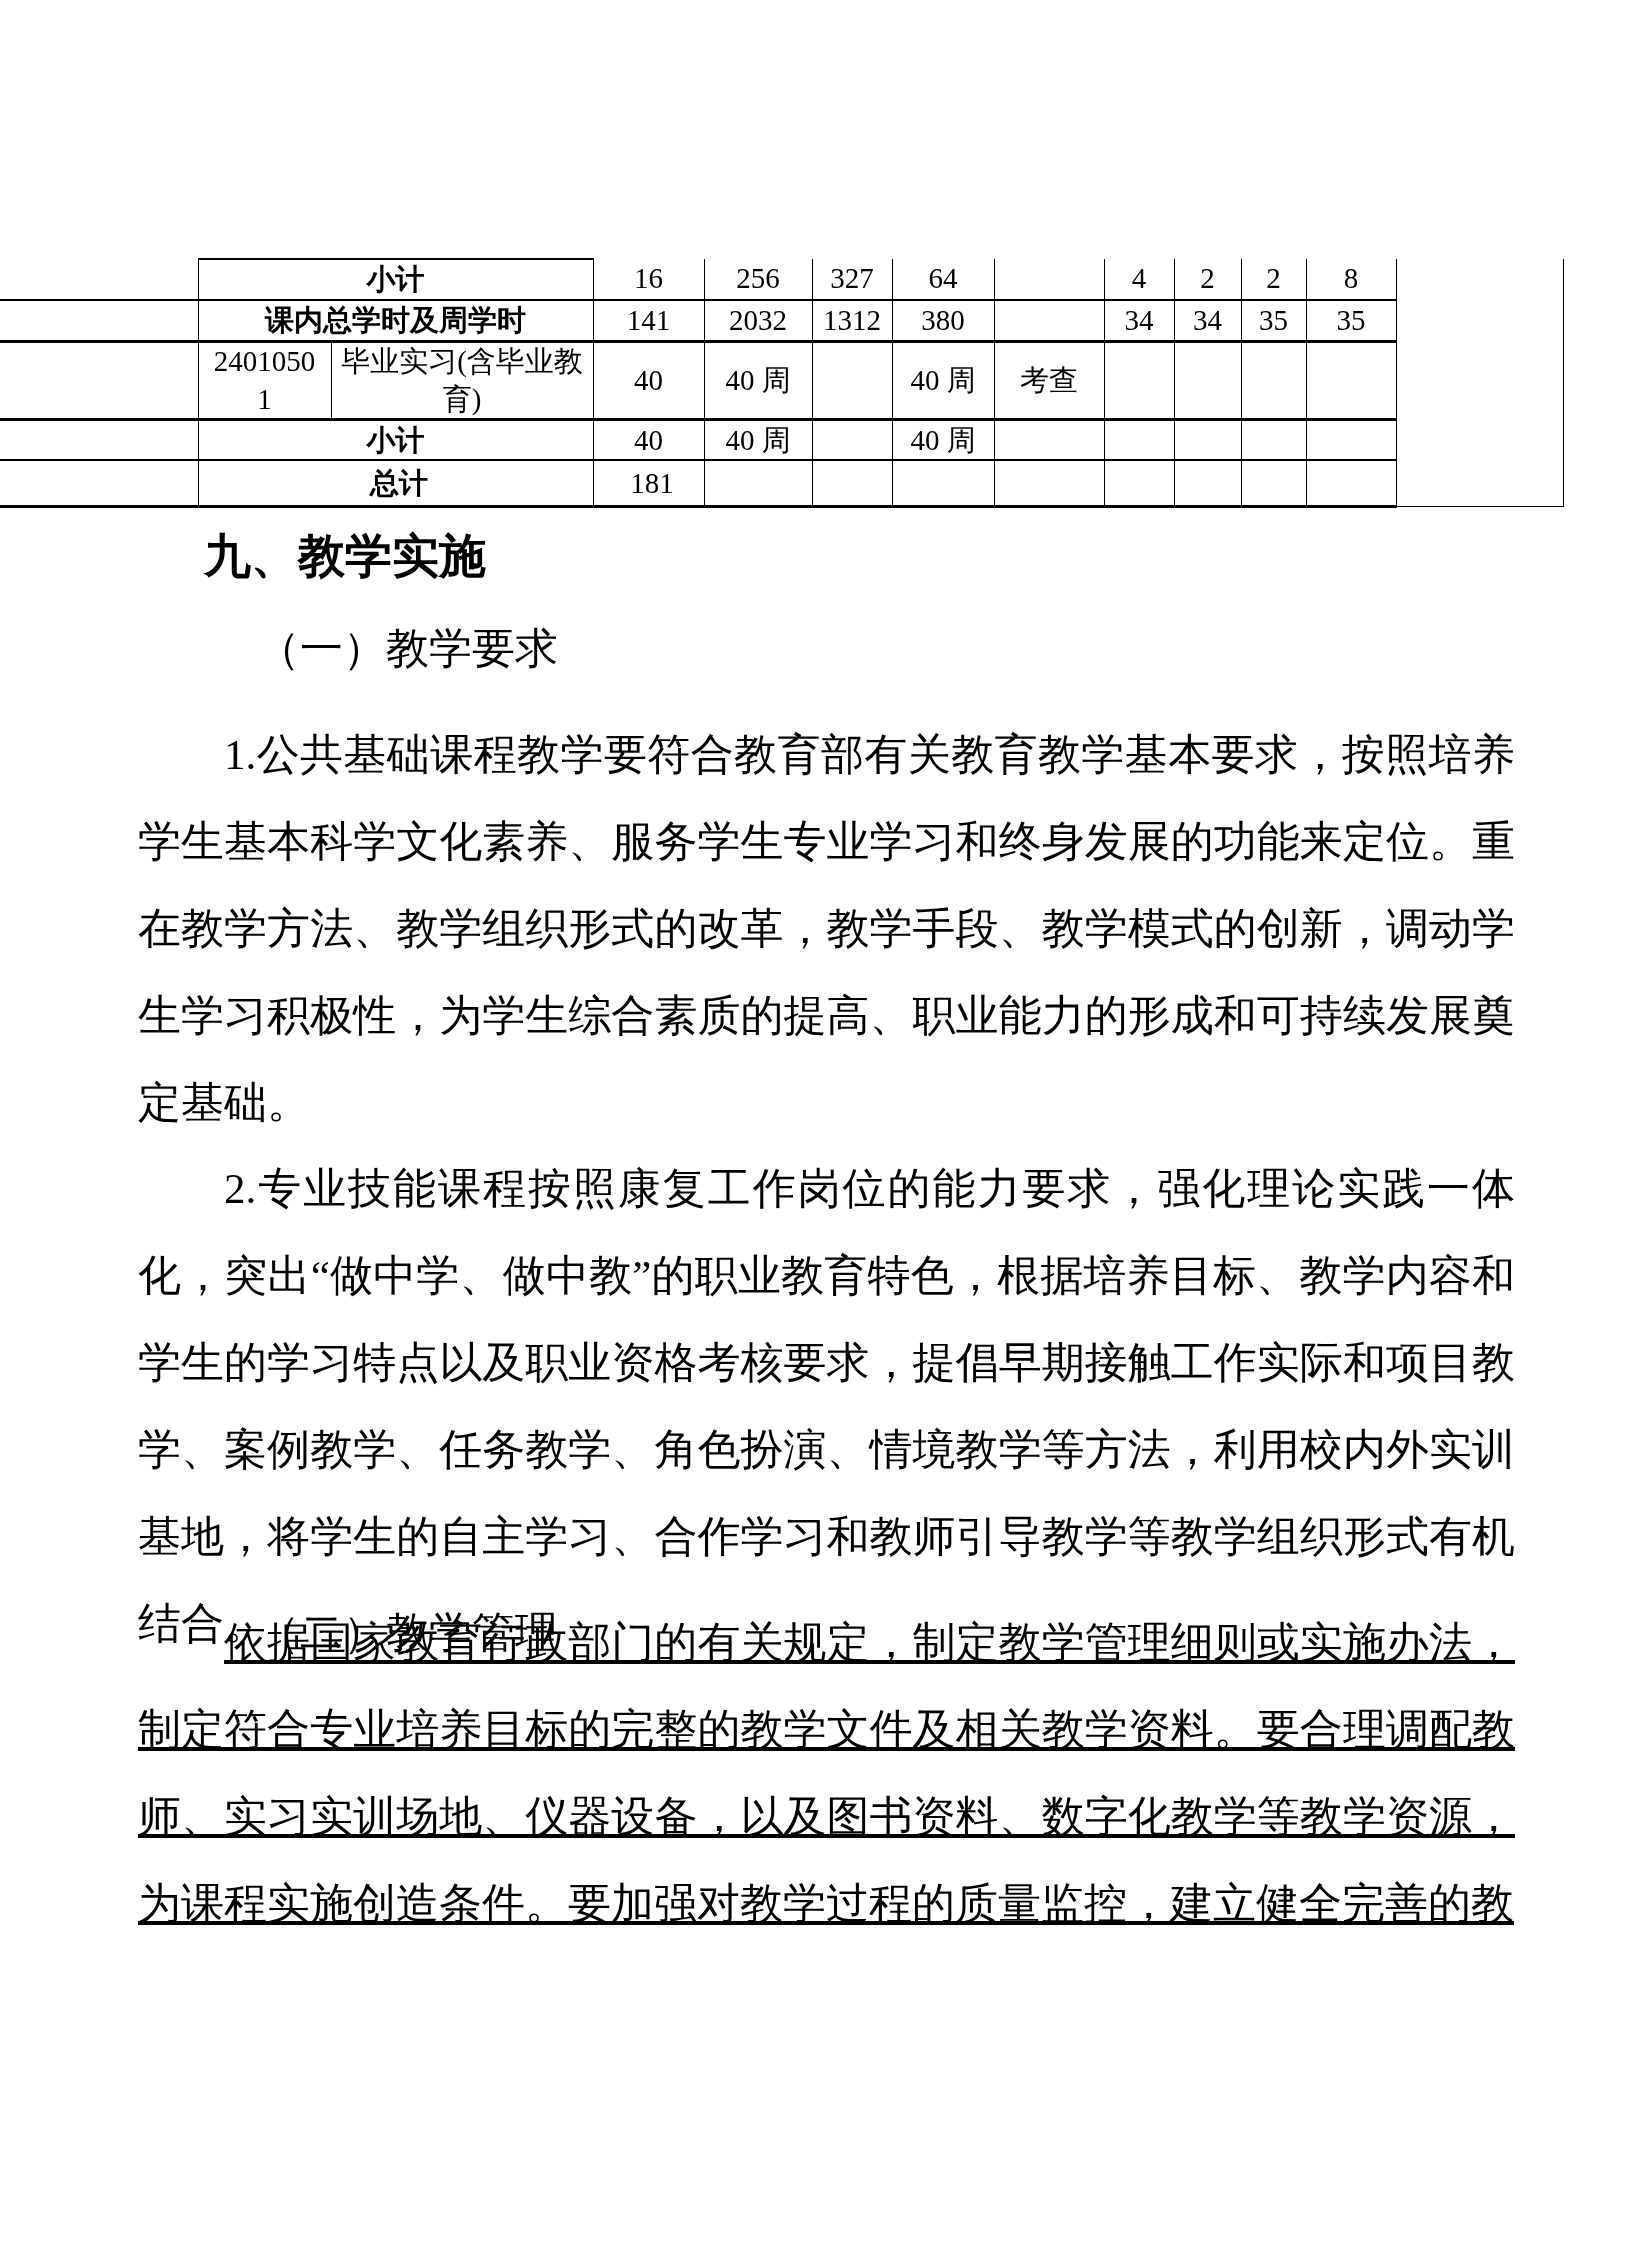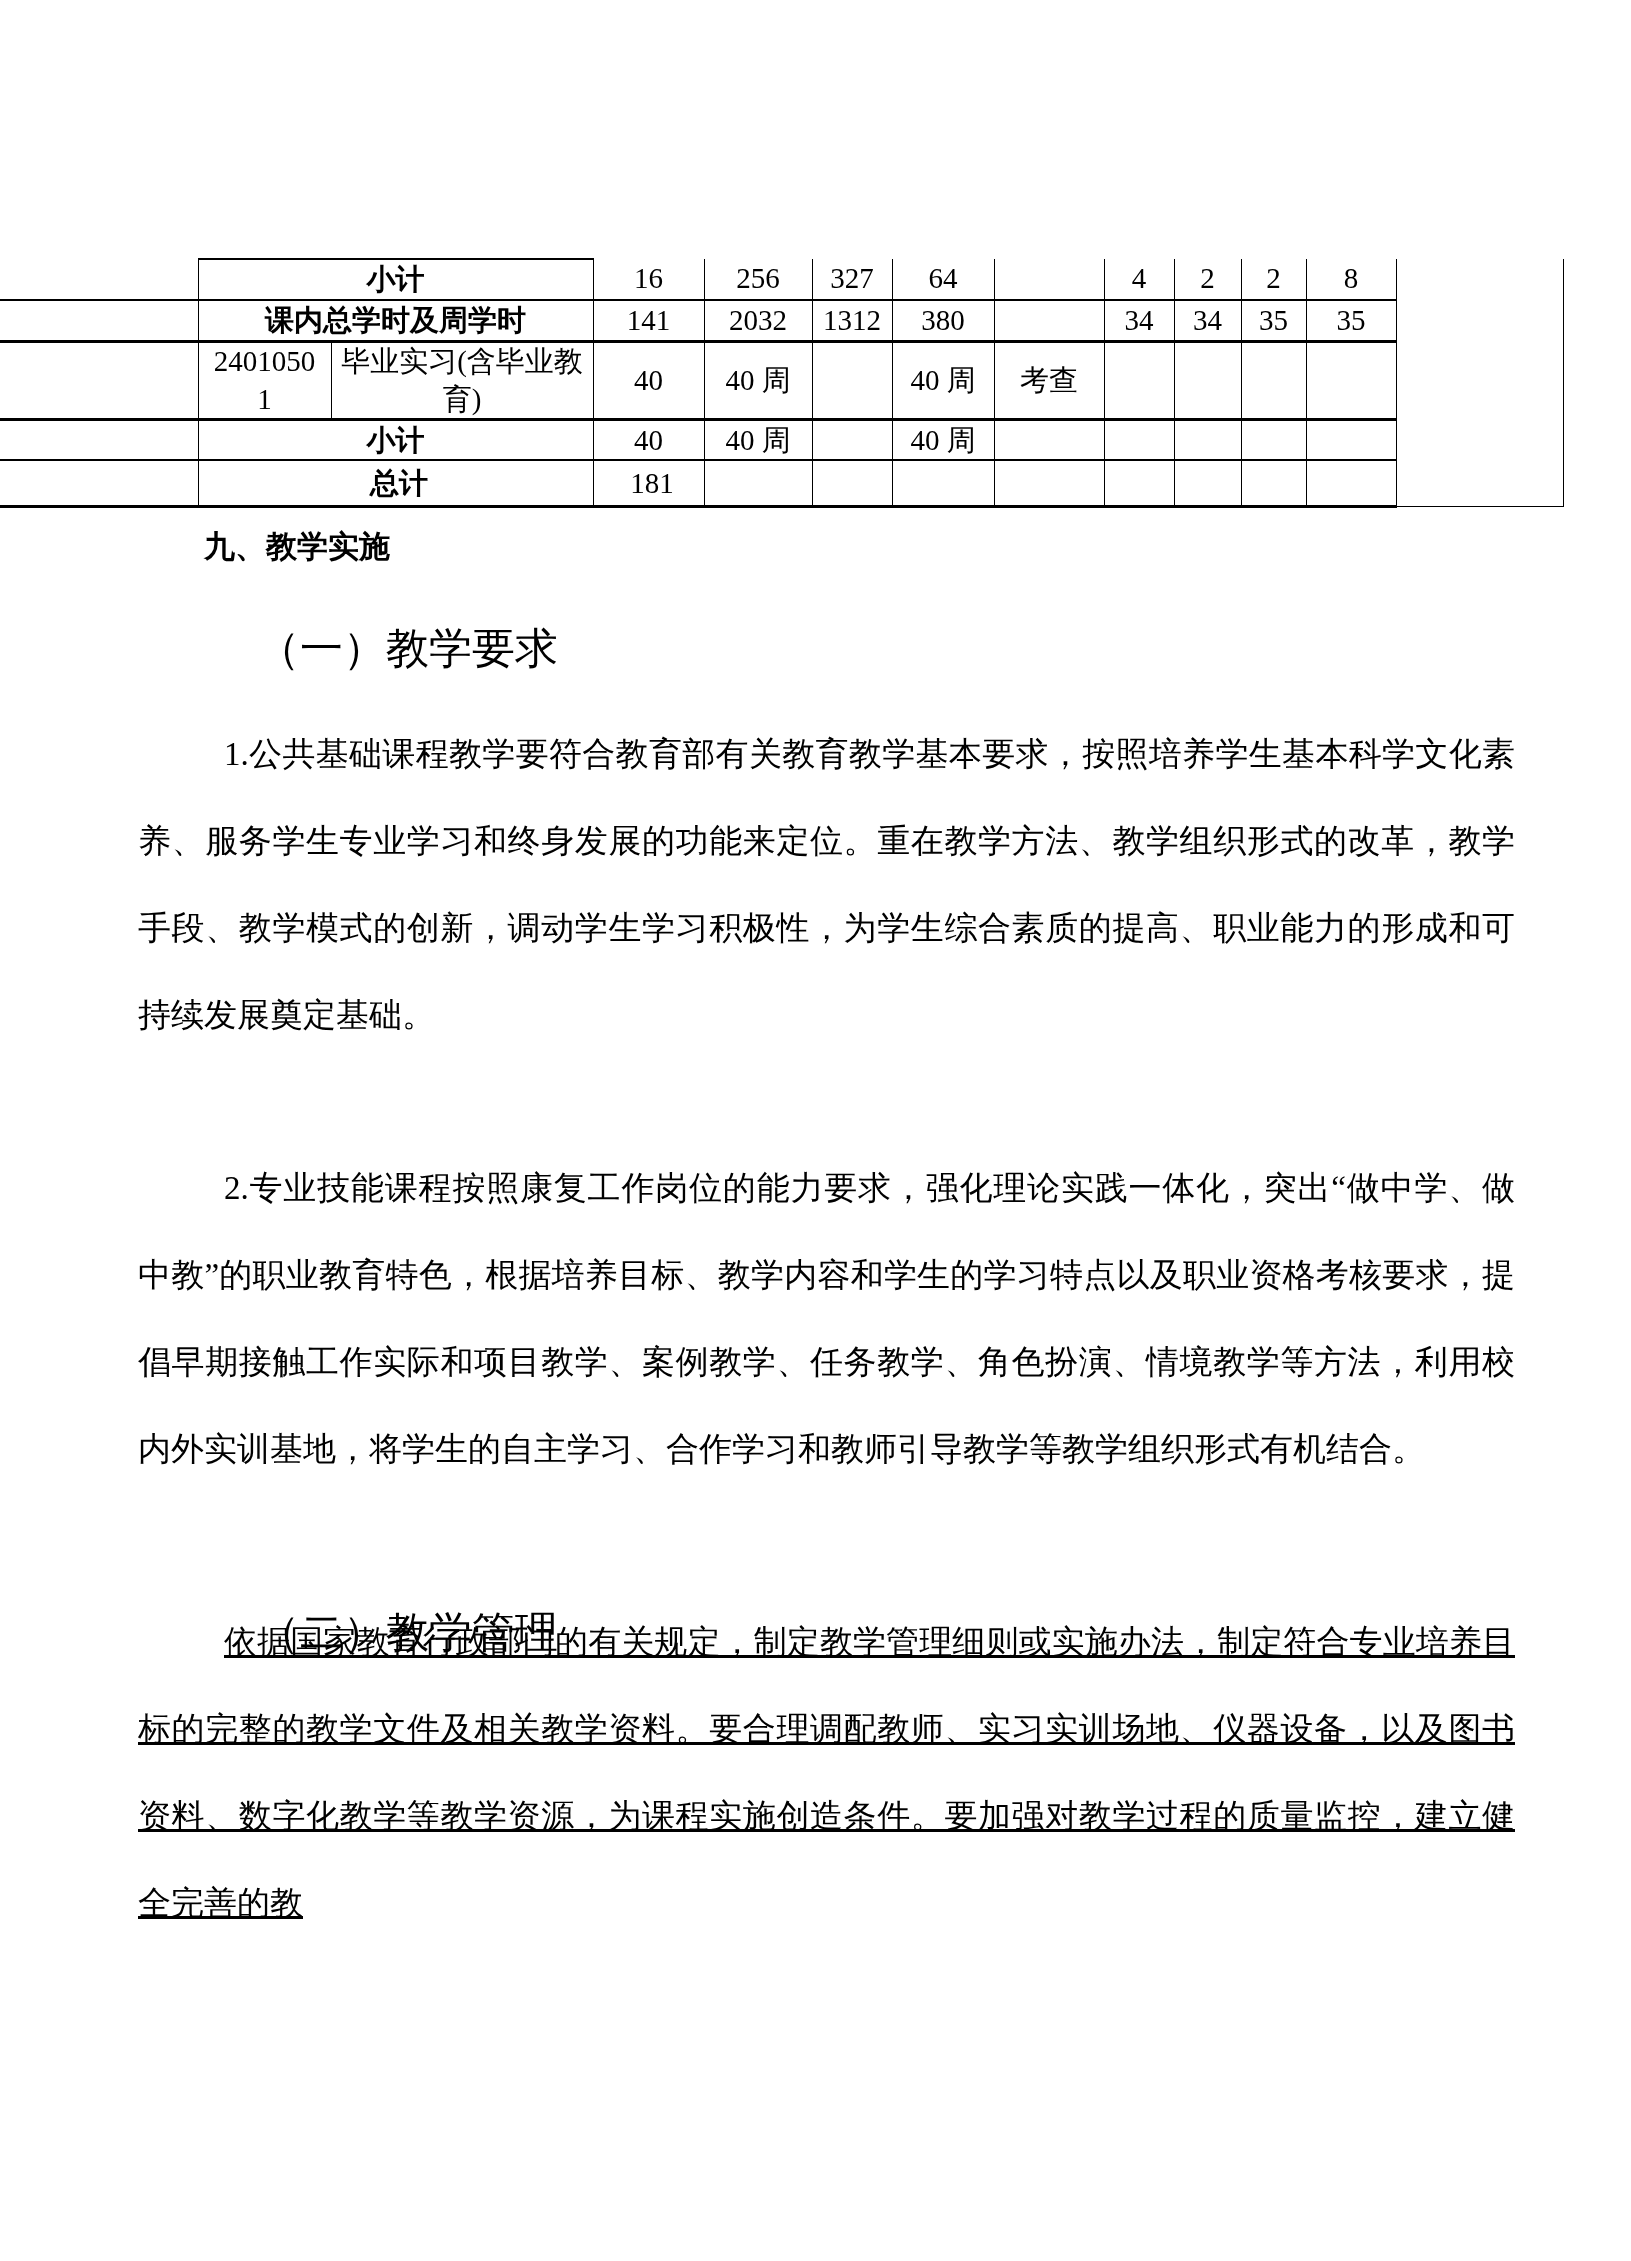--- a/index.html
+++ b/index.html
@@ -44,42 +44,42 @@
   td.c0 { border-left: 0 !important; }
   td.c12 { border-top: 0; border-bottom: 3.6px solid #000; }
   td.bold { font-weight: bold; }
   td.pre { white-space: pre-line; }
 
   
   .h1 {
     position: absolute;
     left: 204px;
     top: 528px;
-    font-size: 31px;
+    font-size: 47px;
     line-height: 1.2;
     font-weight: bold;
     font-family: "Liberation Sans", sans-serif;
     white-space: nowrap;
   }
   .h2 {
     position: absolute;
     left: 217px;
     font-size: 43px;
     line-height: 1.2;
     font-weight: normal;
     white-space: nowrap;
     margin-left: 40px;
   }
   .h2a { top: 623px; }
   .h2b { top: 1607px; }
   .para {
     position: absolute;
     left: 138px;
     width: 1377px;
-    font-size: 33px;
+    font-size: 43px;
     line-height: 87px;
     text-align: justify;
     text-indent: 86px;
     margin: 0;
   }
   .p1 { top: 711px; }
   .p2 { top: 1145px; }
   .p3 { top: 1599px; text-decoration: underline; }
 </style>
 </head>

